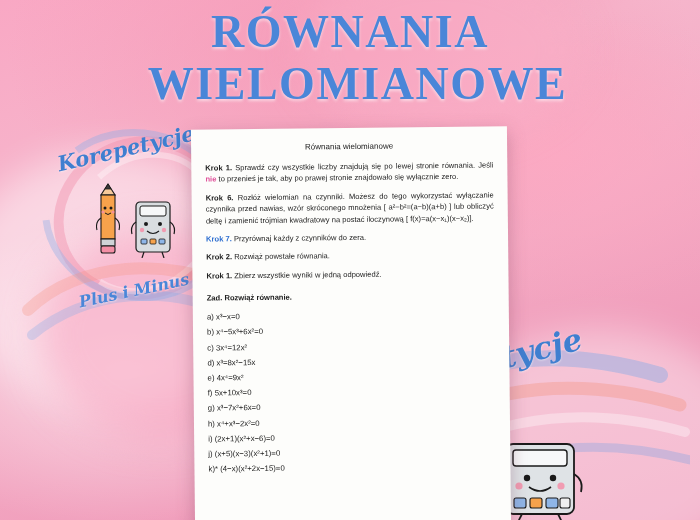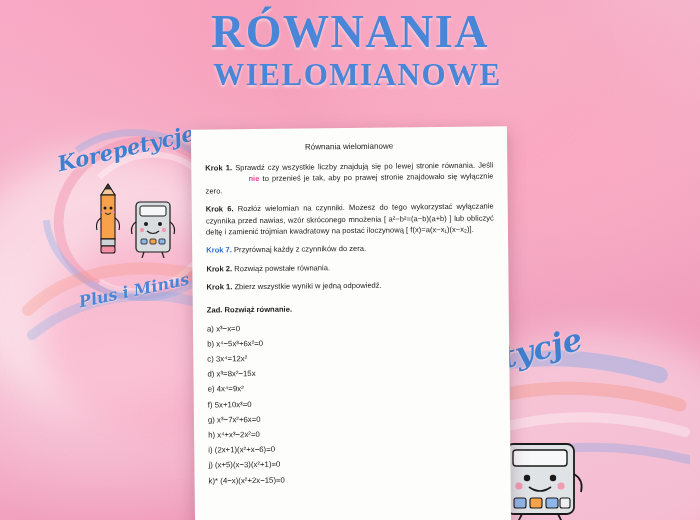--- a/index.html
+++ b/index.html
@@ -52,21 +52,21 @@
     width: 700px;
     text-align: center;
     color: #4a86d8;
     font-family: "Liberation Serif", serif;
     font-weight: bold;
     letter-spacing: 1.5px;
     line-height: 1.12;
     text-shadow: 0 2px 3px rgba(255,255,255,0.55);
   }
   .title .l1 { font-size: 46px; display: block; }
-  .title .l2 { font-size: 31px; display: block; padding-left: 15px; }
+  .title .l2 { font-size: 46px; display: block; padding-left: 15px; }
 
   
   .sheet {
     position: absolute;
     left: 193px;
     top: 128px;
     width: 316px;
     height: 400px;
     background: #fdfdfb;
     box-shadow: 0 6px 18px rgba(120, 60, 90, 0.35);
@@ -84,21 +84,21 @@
     font-family: "Liberation Sans", sans-serif;
   }
   .step {
     font-size: 7.6px;
     line-height: 1.5;
     color: #222;
     margin: 0 0 7px 0;
     text-align: justify;
   }
   .step .lbl { font-weight: bold; }
-  .hl-pink { color: #e0509a; font-weight: bold; margin-left: 43px; }
+  .hl-pink { color: #e0509a; font-weight: bold; }
   .hl-blue { color: #2f6fd0; font-weight: bold; }
   .task {
     font-size: 7.6px;
     font-weight: bold;
     color: #222;
     margin: 12px 0 7px 0;
   }
   .eqs { margin: 0; padding: 0; list-style: none; }
   .eqs li {
     font-size: 7.8px;

